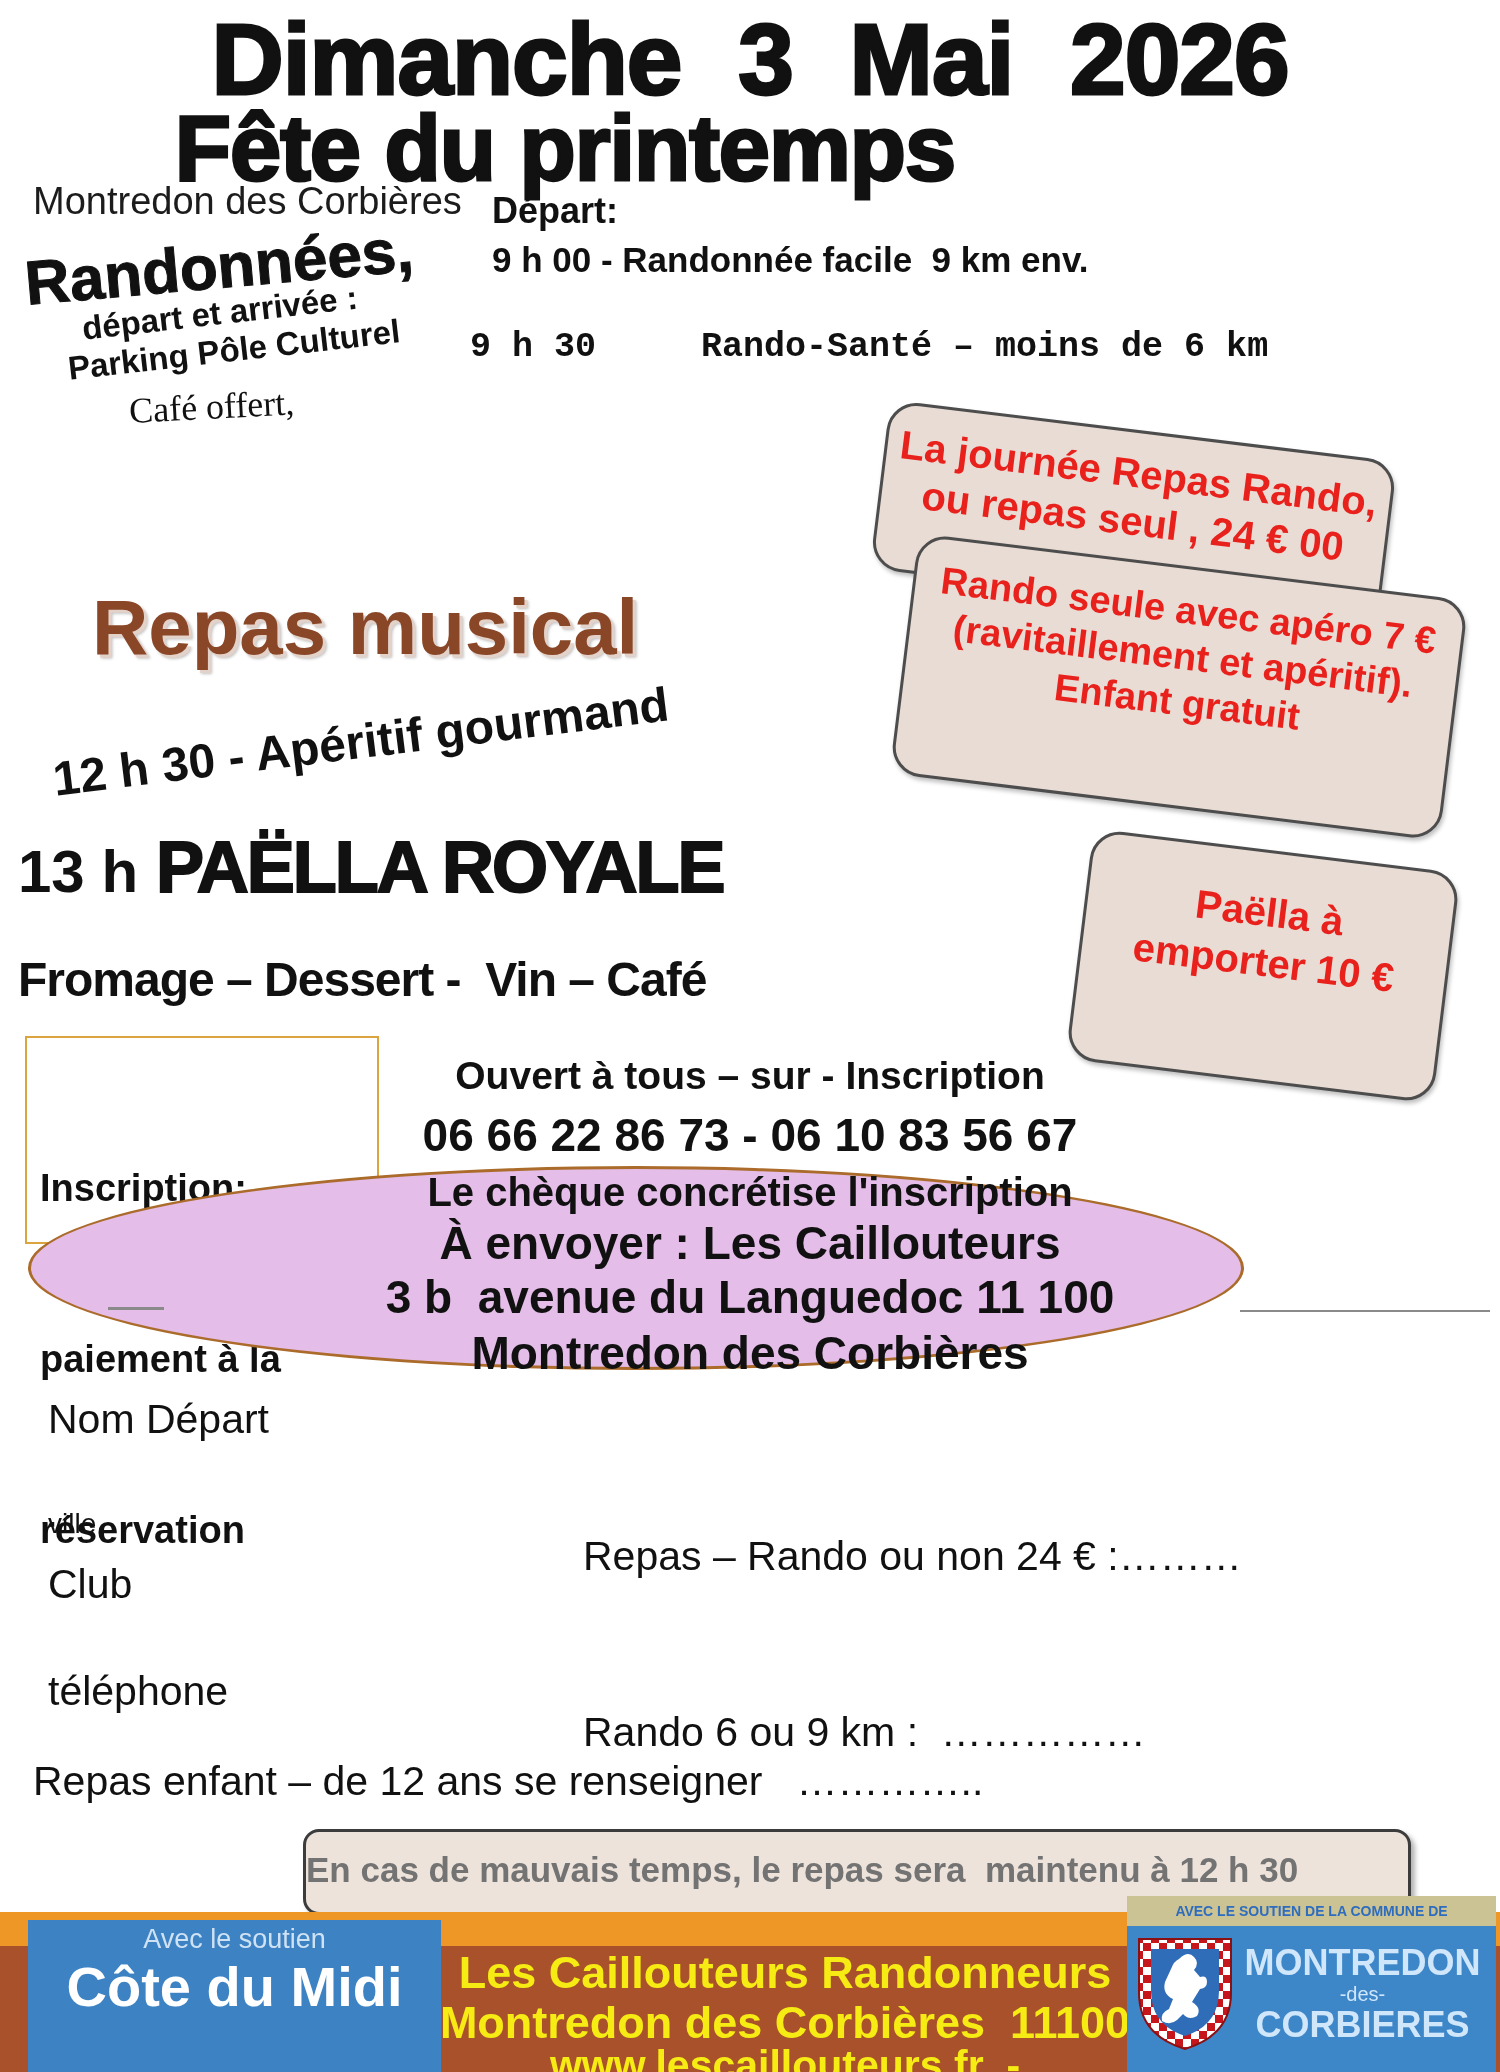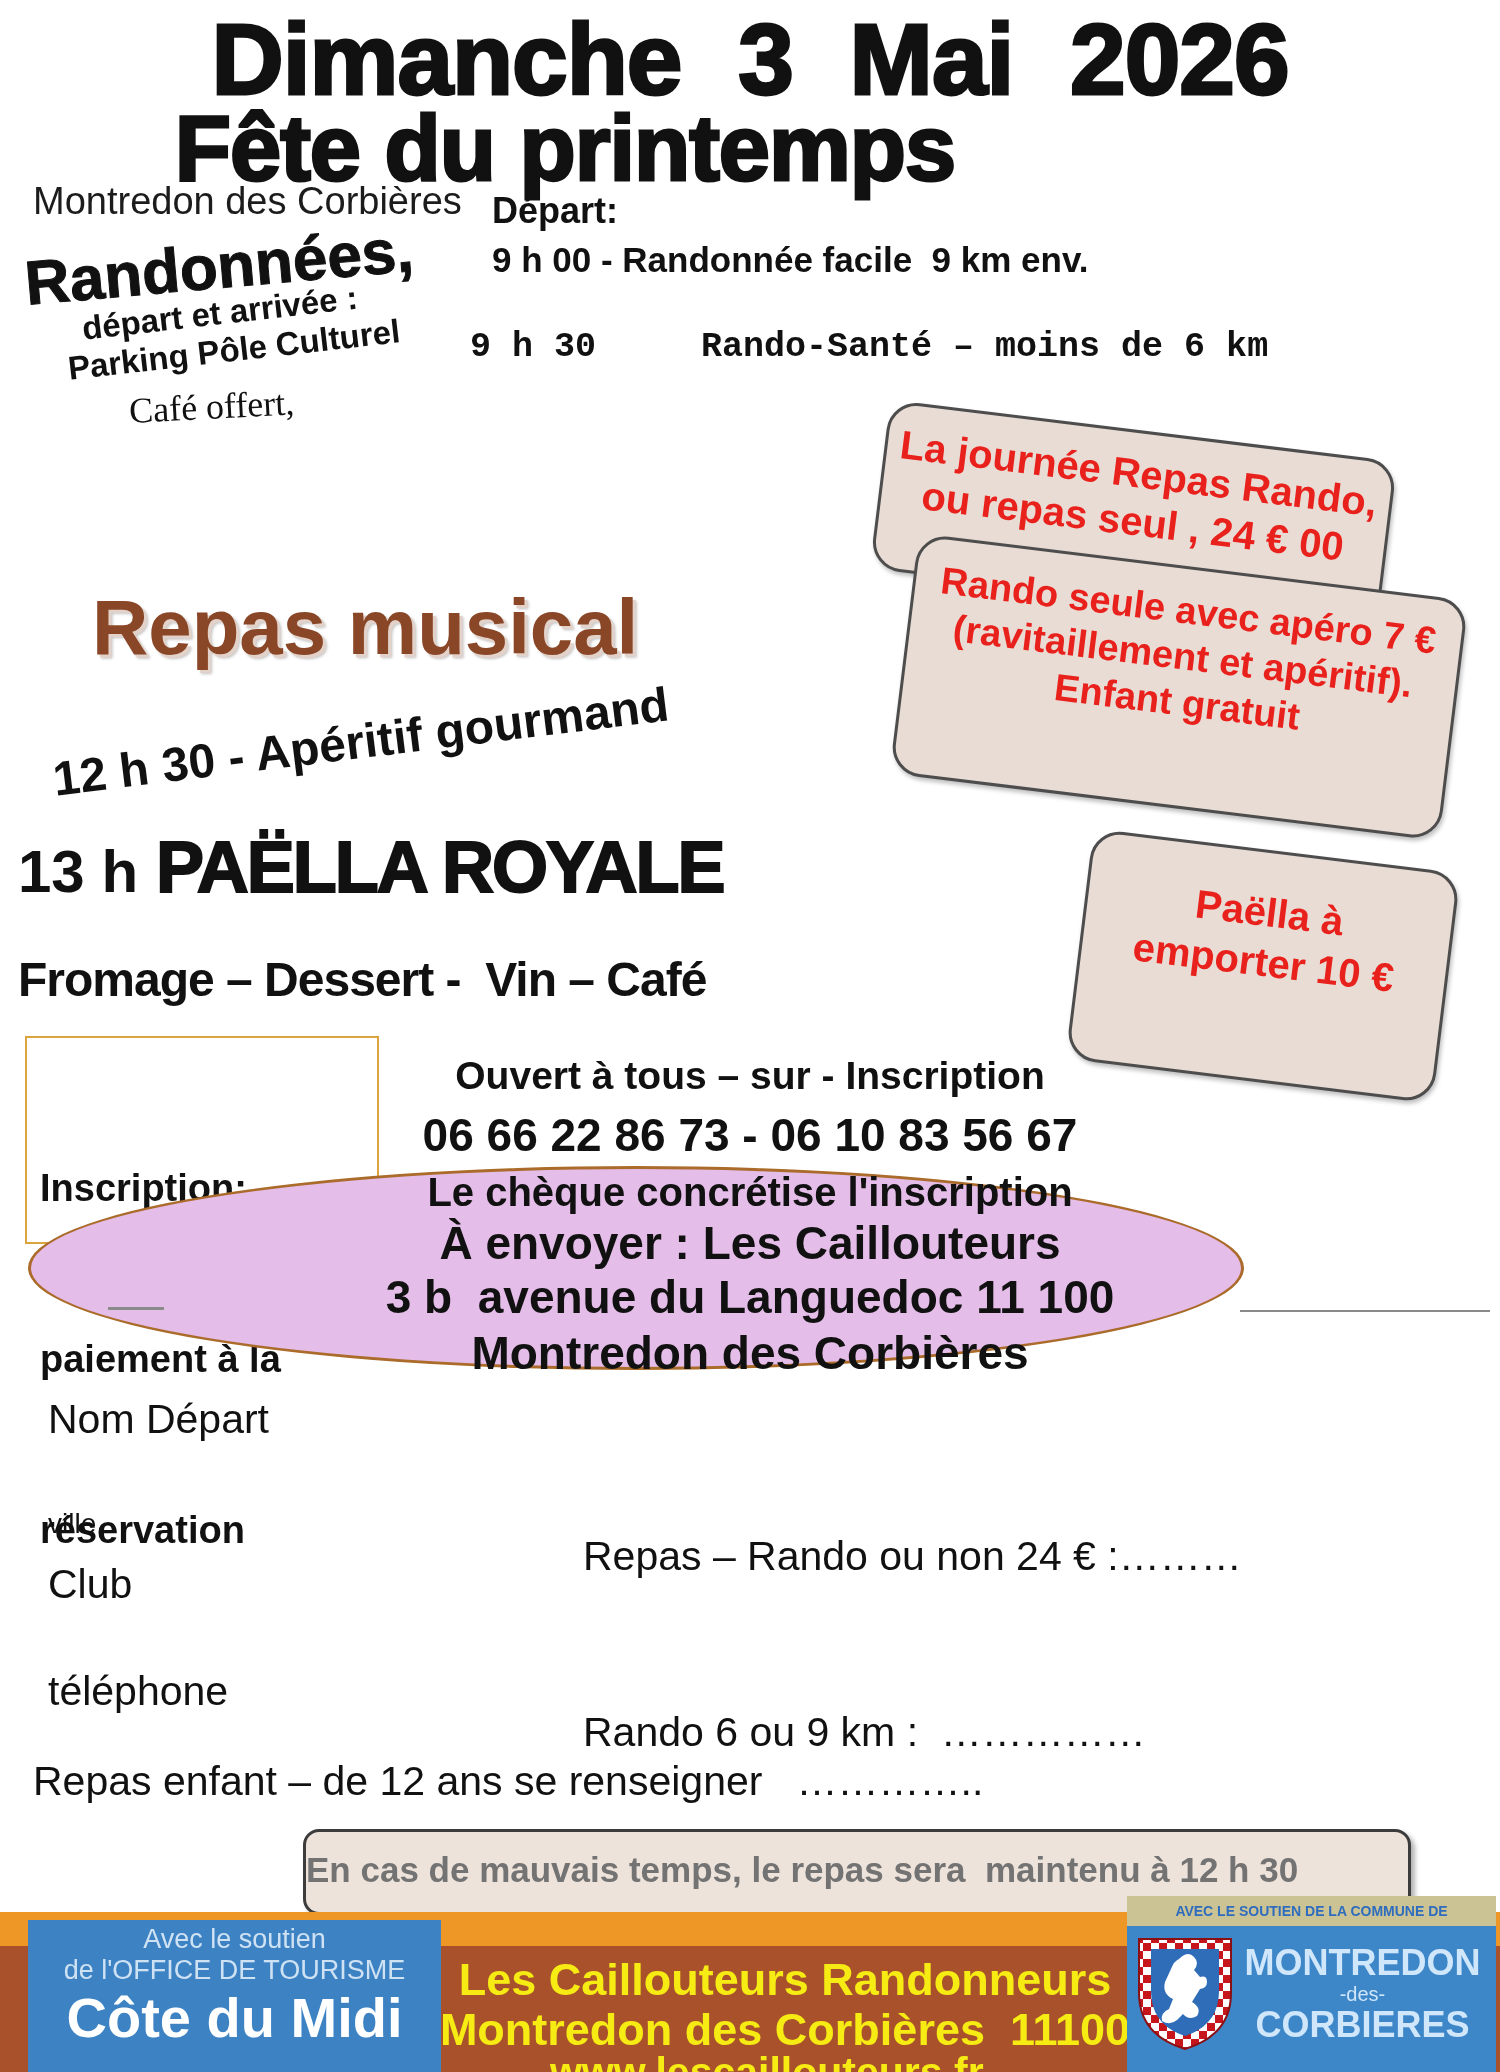--- a/index.html
+++ b/index.html
@@ -21,21 +21,21 @@
   .dash{position:absolute;background:#8a8a8a;}
   .weather{position:absolute;left:303px;top:1829px;width:1102px;height:80px;background:#ede3db;
            border:3px solid #3c3c3c;border-radius:16px;box-shadow:4px 4px 5px rgba(0,0,0,.3);
            color:#737373;font-weight:bold;font-size:35px;text-align:left;line-height:76px;white-space:pre-wrap;}
   .strip{position:absolute;left:0;top:1912px;width:1500px;height:34px;background:#ef9726;}
   .brown{position:absolute;left:0;top:1946px;width:1500px;height:126px;background:#a9512a;}
   .tourisme{position:absolute;left:28px;top:1920px;width:413px;height:152px;background:#3d83c4;
             text-align:center;padding-top:4px;box-sizing:border-box;}
   .tourisme .s{color:#cfe2f4;font-size:27px;line-height:31px;white-space:pre-wrap;}
   .tourisme .n{color:#ffffff;font-size:56px;font-weight:bold;margin-top:4px;line-height:56px;}
-  .yellow{color:#f6ec13;margin-top:7px;}
+  .yellow{color:#f6ec13;}
   .commune{position:absolute;left:1127px;top:1896px;width:369px;height:176px;background:#3d86c8;box-sizing:border-box;}
   .commune .band{height:30px;background:#cbc394;color:#2e6cbe;font-weight:bold;font-size:14px;
                  line-height:30px;text-align:center;white-space:nowrap;overflow:hidden;}
   .commune .row{display:flex;align-items:center;padding:4px 6px 0 8px;}
   .commune .txt{flex:1;text-align:center;color:#cfe6fb;}
   .commune .big{font-size:36px;font-weight:bold;line-height:40px;}
   .commune .small{font-size:20px;line-height:22px;}
 </style>
 </head>
 <body>
@@ -118,21 +118,20 @@
 
   <div class="abs" style="left:33px;top:1758px;font-size:41px;">Repas enfant – de 12 ans se renseigner   …………..</div>
 
   <div class="weather">En cas de mauvais temps, le repas sera  maintenu à 12 h 30</div>
 
   <div class="strip"></div>
   <div class="brown"></div>
 
   <div class="tourisme">
     <div class="s">Avec le soutien</div>
-    <div class="s">de l'OFFICE DE TOURISME</div>
     <div class="n">Côte du Midi</div>
   </div>
 
   <div class="abs b c yellow" style="left:425px;top:1947px;width:720px;font-size:45px;">Les Caillouteurs Randonneurs</div>
   <div class="abs b c yellow" style="left:425px;top:1997px;width:720px;font-size:45px;">Montredon des Corbières  11100</div>
   <div class="abs b c yellow" style="left:425px;top:2042px;width:720px;font-size:41px;">www.lescaillouteurs.fr  -</div>
 
   <div class="commune">
     <div class="band">AVEC LE SOUTIEN DE LA COMMUNE DE</div>
     <div class="row">

